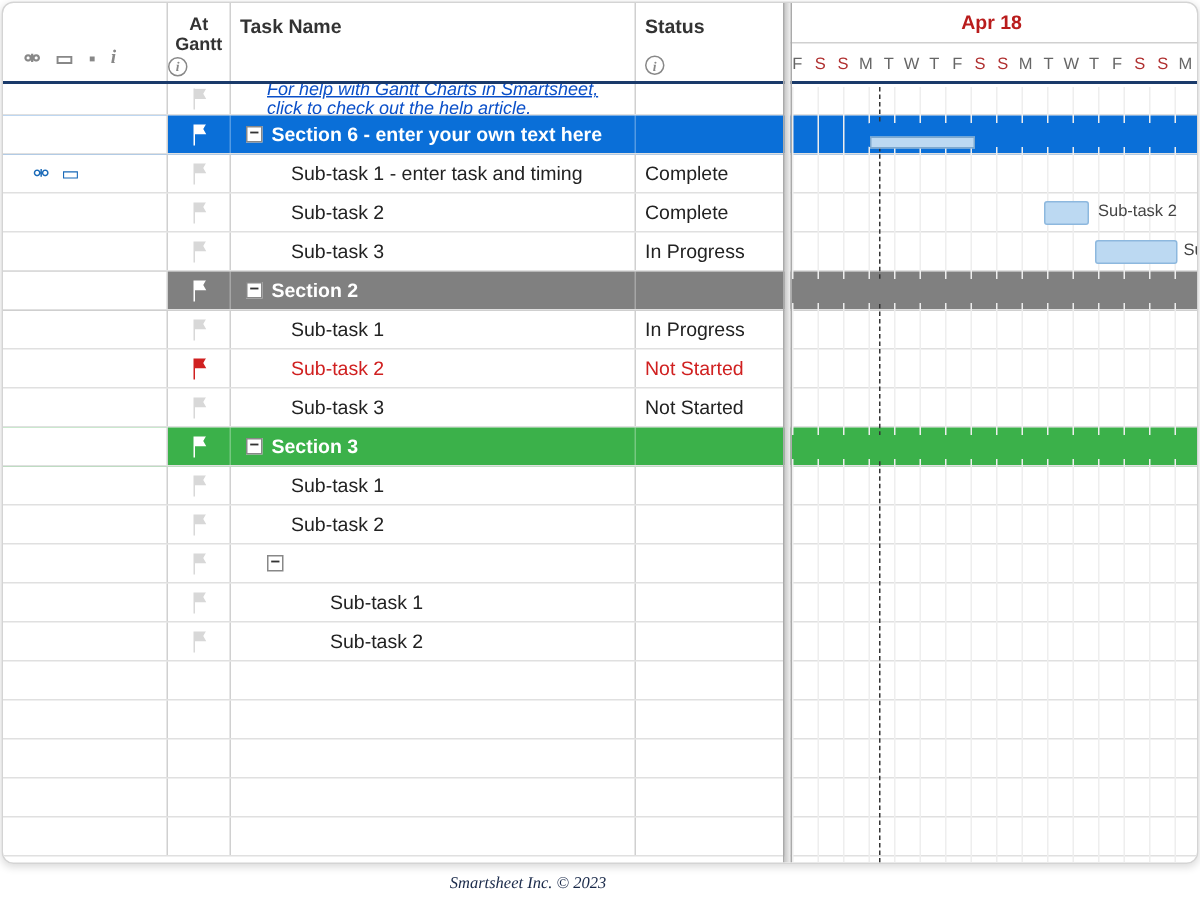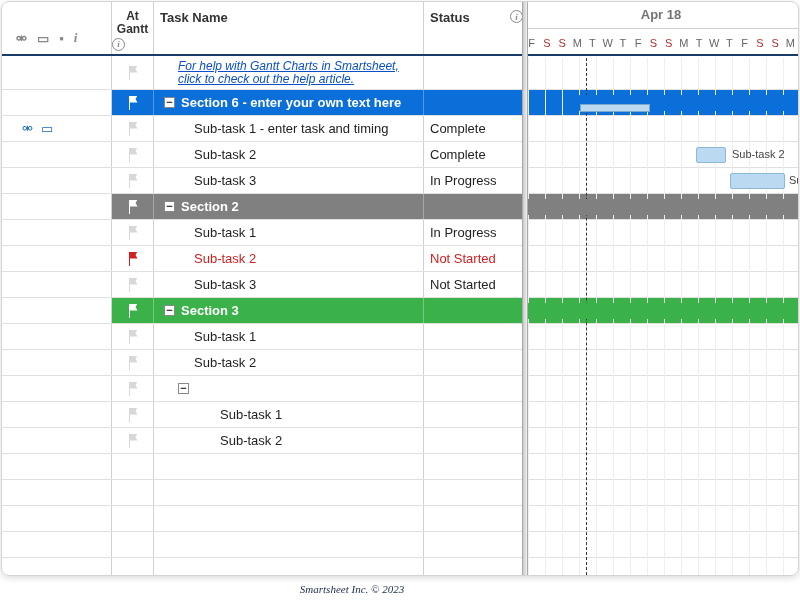--- a/index.html
+++ b/index.html
@@ -11,25 +11,25 @@
   .col-act{width:110px;flex:0 0 110px;border-right:1px solid #d0d0d0;height:100%;display:flex;align-items:center;justify-content:center;gap:6px;}
   .col-risk{width:42px;flex:0 0 42px;border-right:1px solid #d0d0d0;height:100%;display:flex;align-items:center;justify-content:center;}
   .col-task{width:270px;flex:0 0 270px;border-right:1px solid #d0d0d0;height:100%;display:flex;align-items:center;padding-left:6px;overflow:hidden;white-space:nowrap;}
   .col-status{width:100px;flex:0 0 100px;border-right:1px solid #b0b0b0;height:100%;display:flex;align-items:center;padding-left:6px;overflow:hidden;white-space:nowrap;}
   .col-gantt{flex:1;position:relative;height:100%;overflow:hidden;}
   
   .hdr{height:54px;border-bottom:2px solid #1a3a6a;}
   .hdr .col-act,.hdr .col-risk,.hdr .col-task,.hdr .col-status{height:100%;font-weight:bold;color:#333;align-items:flex-start;padding-top:8px;}
   .hdr .col-risk{flex-direction:column;font-size:12px;line-height:13px;justify-content:flex-start;gap:2px;}
   .hdr .col-task{justify-content:flex-start;}
-  .hdr .col-status{flex-direction:row;align-items:flex-start;justify-content:space-between;padding-bottom:4px;}
+  .hdr .col-status{flex-direction:column;align-items:flex-start;justify-content:space-between;padding-bottom:4px;}
   .info-icon{width:13px;height:13px;border:1.5px solid #888;border-radius:50%;display:inline-flex;align-items:center;justify-content:center;font-size:9px;color:#888;font-weight:bold;font-style:italic;font-family:Georgia,serif;}
   
   .gantt-hdr{position:relative;height:54px;}
-  .gantt-month{position:absolute;left:0;right:0;top:6px;text-align:center;font-weight:bold;color:#737373;font-size:13px;}
+  .gantt-month{position:absolute;left:0;right:0;top:6px;text-align:center;font-weight:bold;color:#b91c1c;font-size:13px;}
   .gantt-days{position:absolute;left:0;right:0;bottom:6px;display:flex;}
   .gantt-days span{width:17px;text-align:center;font-size:11px;color:#666;}
   .gantt-days span.wkend{color:#b03030;}
   .gantt-sep{position:absolute;left:0;top:27px;right:0;border-top:1px solid #d0d0d0;}
   
   .gantt-body-bg{position:absolute;left:524px;top:56px;right:0;bottom:0;pointer-events:none;z-index:0;}
   .vline{position:absolute;top:0;bottom:0;border-left:1px solid #eee;}
   .today{border-left:1px dashed #333;}
   
   .flag{width:12px;height:14px;position:relative;display:inline-block;}
@@ -130,21 +130,21 @@
           <span>W</span>
           <span>T</span>
           <span>F</span>
           <span class="wkend">S</span>
           <span class="wkend">S</span>
           <span>M</span>
         </div>
     </div>
   </div>
 
-  <div class="col-row" style="height:34px;">
+  <div class="col-row" style="height:21px;">
     <div class="col-act"></div>
     <div class="col-risk">
         <span class="flag flag-off"></span>
       </div>
     <div class="col-task indent1" style="line-height:13px;">
       <a href="#" class="help-link">
         <span>For help with Gantt Charts in Smartsheet,</span><br>
         <span>click to check out the help article.</span>
       </a>
     </div>

